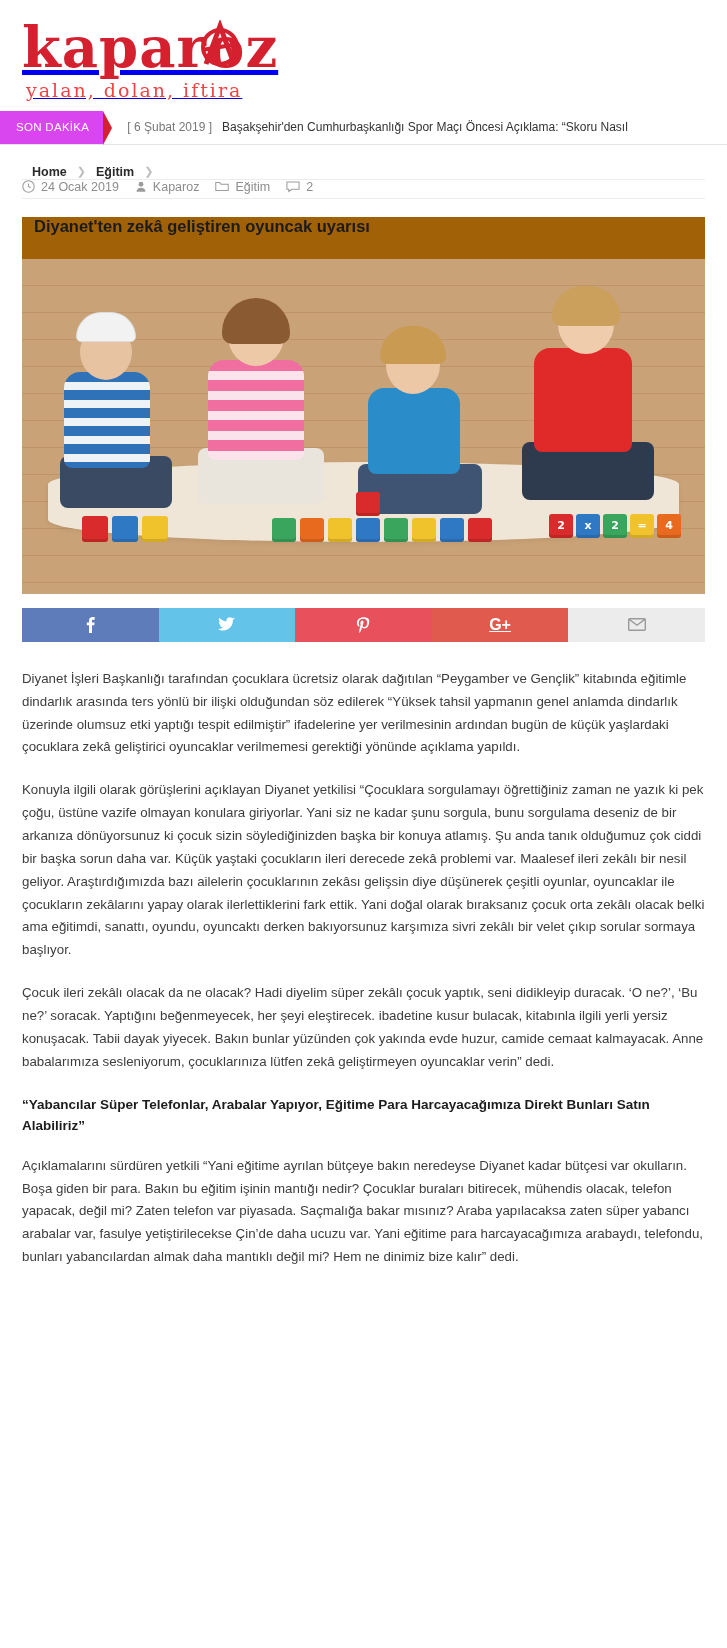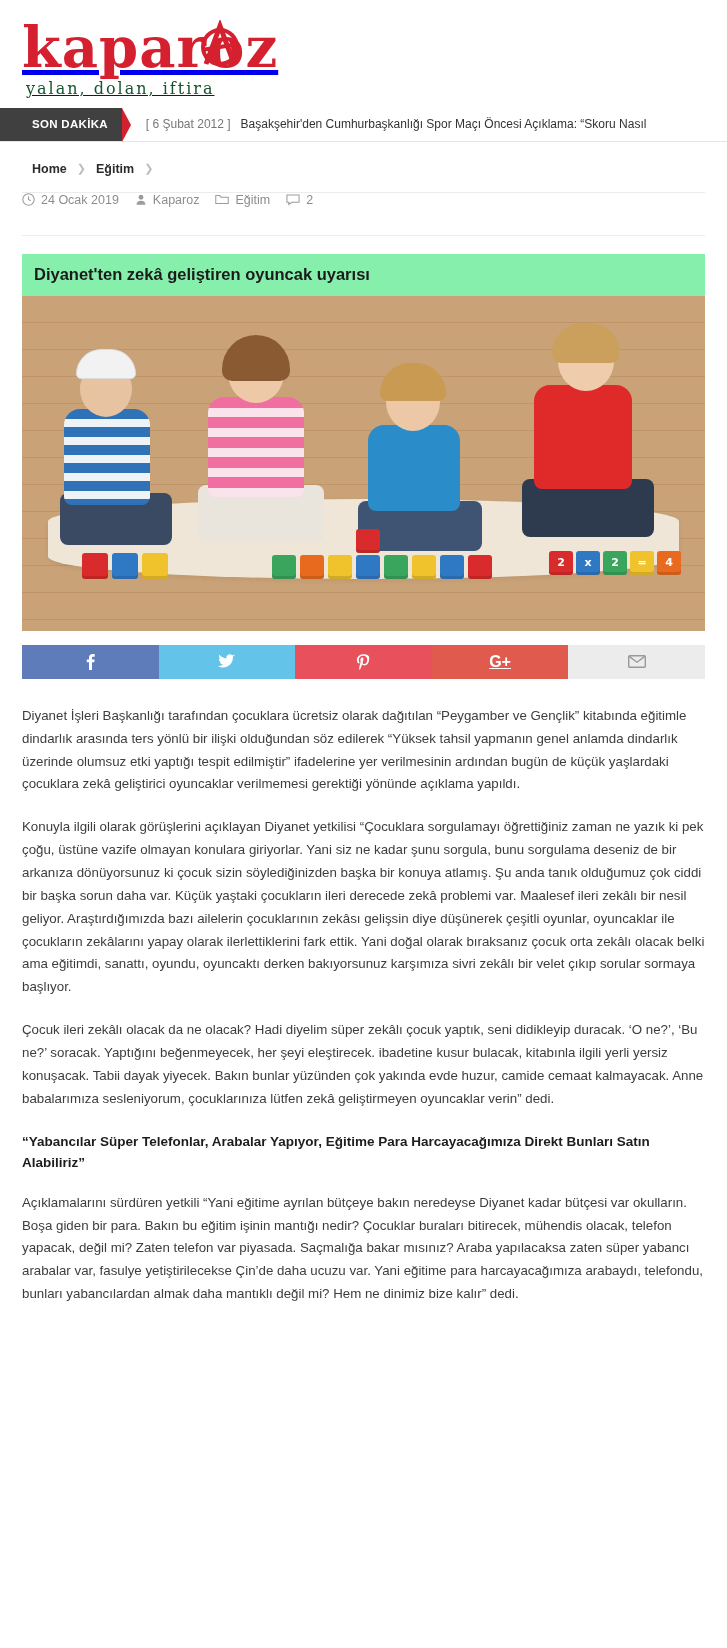--- a/index.html
+++ b/index.html
@@ -35,22 +35,22 @@
   .logo-a-mark {
     position: absolute;
     left: 178px;
     top: 2px;
     width: 40px;
     height: 54px;
     pointer-events: none;
   }
   .logo-sub {
     font-family: "DejaVu Serif", serif;
-    font-size: 16px;
-    color: #14532d;
+    font-size: 19px;
+    color: #ef4444;
     letter-spacing: 2px;
     margin: 2px 0 0 4px;
   }
 
   
   .topnav {
     background: #1b1b1b;
     height: 38px;
     display: flex;
     align-items: stretch;
@@ -72,28 +72,28 @@
 
   
   .breaking {
     display: flex;
     align-items: stretch;
     height: 34px;
     border-bottom: 1px solid #e4e4e4;
     background: #fff;
   }
   .breaking-badge {
-    background: #404040;
+    background: #d946ef;
     color: #fff;
     font-size: 11.5px;
-    font-weight: bold;
+    font-weight: normal;
     letter-spacing: .3px;
     display: flex;
     align-items: center;
-    padding: 0 14px 0 32px;
+    padding: 0 14px 0 16px;
     position: relative;
   }
   .breaking-badge:after {
     content: "";
     position: absolute;
     right: -9px; top: 0;
     width: 0; height: 0;
     border-top: 17px solid transparent;
     border-bottom: 17px solid transparent;
     border-left: 9px solid #d5202f;
@@ -108,21 +108,21 @@
     white-space: nowrap;
   }
   .breaking-date { color: #777; margin-right: 10px; }
 
   
   .wrap { padding: 0 22px; }
 
   .breadcrumb {
     display: flex;
     align-items: center;
-    padding: 20px 0 16px 10px;
+    padding: 20px 0 0 10px;
     font-size: 12.5px;
     border-bottom: 1px solid #ececec;
   }
   .breadcrumb a { color: #2b2b2b; text-decoration: none; font-weight: bold; }
   .breadcrumb .sep { color: #bdbdbd; margin: 0 10px; font-size: 11px; }
   .breadcrumb .current { color: #a9a9a9; }
 
   h1.title {
     font-size: 28px;
     line-height: 1.32;
@@ -131,42 +131,42 @@
     margin: 24px 0 18px 0;
     letter-spacing: -.2px;
   }
 
   .meta {
     display: flex;
     align-items: center;
     gap: 16px;
     font-size: 12.5px;
     color: #8d8d8d;
-    padding-bottom: 28px;
+    padding-bottom: 4px;
     border-bottom: 1px solid #ececec;
   }
   .meta .item { display: flex; align-items: center; gap: 6px; }
   .meta svg { display: block; }
 
   
   .figure {
     margin: 18px 0 0 0;
     position: relative;
     width: 100%;
     height: 377px;
     background: #f3efe6;
     overflow: hidden;
   }
   .fig-caption-bar {
     position: absolute;
     left: 0; right: 0; top: 0;
     height: 42px;
-    background: #86efac;
-    display: flex;
-    align-items: center;
+    background: #a16207;
+    display: flex;
+    align-items: flex-start;
     padding-left: 12px;
     z-index: 4;
   }
   .fig-caption-bar span {
     font-size: 16.5px;
     font-weight: bold;
     color: #1b1b1b;
   }
   .floor {
     position: absolute;
@@ -299,21 +299,21 @@
         <path d="M2 30 L38 24" fill="none" stroke="#d5202f" stroke-width="4"></path>
       </svg>
       <div class="logo-sub">yalan, dolan, iftira</div>
     </a>
   </div>
 
 
   <div class="breaking">
     <div class="breaking-badge">SON DAKİKA</div>
     <div class="breaking-text">
-      <span class="breaking-date">[ 6 Şubat 2012 ]</span>
+      <span class="breaking-date">[ 6 Şubat 2019 ]</span>
       <span>Başakşehir'den Cumhurbaşkanlığı Spor Maçı Öncesi Açıklama: “Skoru Nasıl</span>
     </div>
   </div>
 
   <div class="wrap">
 
     <div class="breadcrumb">
       <a href="#">Home</a>
       <span class="sep">❯</span>
       <a href="#">Eğitim</a>

